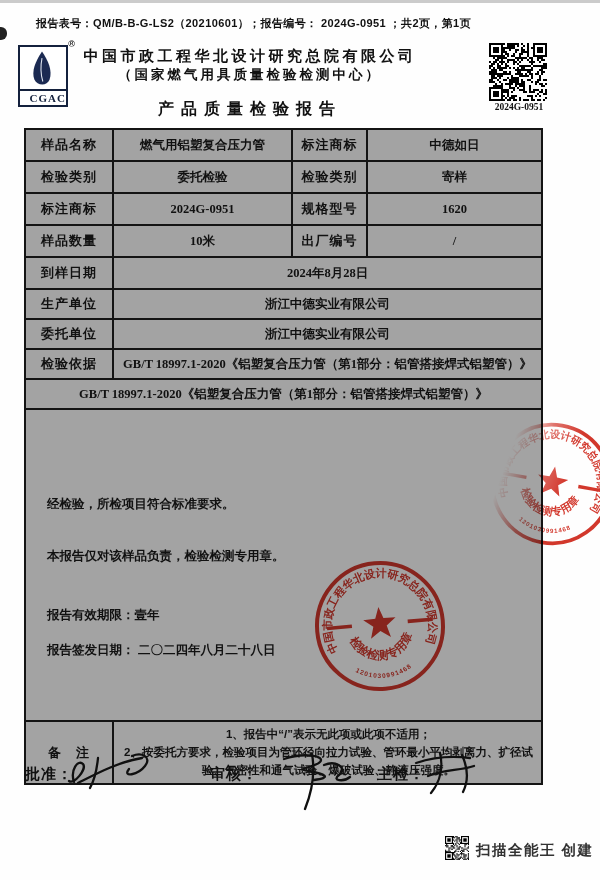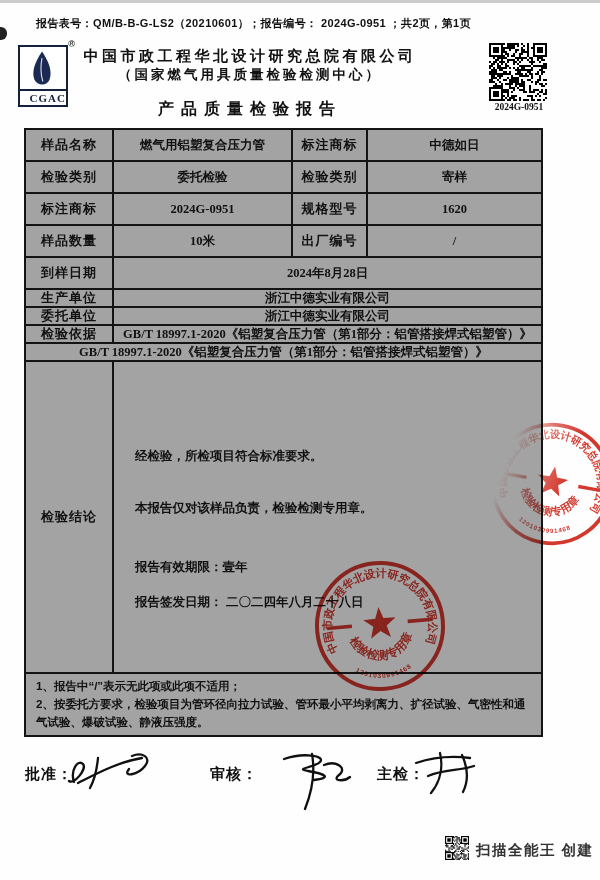--- a/index.html
+++ b/index.html
@@ -31,27 +31,27 @@
   
   .tbl{position:absolute;left:24px;top:128px;width:515px;border:2.5px solid #141414;
        background:#a3a3a3;box-sizing:content-box;}
   .row{display:flex;border-top:2px solid #141414;}
   .row:first-child{border-top:none;}
   .cell{border-left:2px solid #141414;box-sizing:border-box;display:flex;
         align-items:center;justify-content:center;text-align:center;}
   .cell:first-child{border-left:none;}
   .c1{width:86px;}  .c2{width:179px;} .c3{width:75px;} .c4{flex:1;text-align:right;}
   .rest{flex:1;}
-  .h30{height:30px;} .h28{height:16px;}
+  .h30{height:30px;} .h28{height:28px;}
   .lab{font-size:13px;font-weight:700;letter-spacing:1px;}
   .val{font-size:12.5px;font-weight:700;font-family:"Liberation Serif",serif;}
   .concl{position:relative;height:310px;display:block;}
   .cl{position:absolute;left:21px;font-size:12.5px;font-weight:700;white-space:nowrap;}
   .rem{display:block;padding:4px 8px 0 10px;font-size:11.5px;font-weight:700;
-       line-height:1.55;height:61px;text-align:left;}
+       line-height:1.55;height:61px;text-align:center;}
   
   .sig-label{position:absolute;font-size:15px;font-weight:700;letter-spacing:1px;}
   .sigsvg{position:absolute;overflow:visible;}
   .sigsvg path{fill:none;stroke:#101010;stroke-width:2.3;stroke-linecap:round;}
   
   .stamp{position:absolute;mix-blend-mode:multiply;opacity:.93;}
   .stamp-main{left:312px;top:558px;width:136px;height:136px;transform:rotate(-5deg);}
   .stamp-edge{left:488px;top:420px;width:128px;height:128px;transform:rotate(10deg);
       -webkit-mask-image:linear-gradient(100deg,transparent 16%,rgba(0,0,0,.7) 38%,#000 58%);
       mask-image:linear-gradient(100deg,transparent 16%,rgba(0,0,0,.7) 38%,#000 58%);}
@@ -480,29 +480,29 @@
       <div class="cell rest h28 val">浙江中德实业有限公司</div>
     </div>
     <div class="row">
       <div class="cell c1 h28 lab">检验依据</div>
       <div class="cell rest h28 val">GB/T 18997.1-2020《铝塑复合压力管（第1部分：铝管搭接焊式铝塑管）》</div>
     </div>
     <div class="row">
       <div class="cell rest h28 val">GB/T 18997.1-2020《铝塑复合压力管（第1部分：铝管搭接焊式铝塑管）》</div>
     </div>
     <div class="row">
-      <div class="cell c1 lab" style="height:310px">检验结论</div>
       <div class="cell rest concl">
         <div class="cl" style="top:86px">经检验，所检项目符合标准要求。</div>
         <div class="cl" style="top:138px">本报告仅对该样品负责，检验检测专用章。</div>
         <div class="cl" style="top:197px">报告有效期限：壹年</div>
         <div class="cl" style="top:232px">报告签发日期：  二〇二四年八月二十八日</div>
       </div>
     </div>
     <div class="row">
+      <div class="cell c1 lab" style="height:61px">备　注</div>
       <div class="cell rest rem">
         <div>1、报告中“/”表示无此项或此项不适用；</div>
         <div>2、按委托方要求，检验项目为管环径向拉力试验、管环最小平均剥离力、扩径试验、气密性和通气试验、爆破试验、静液压强度。</div>
       </div>
     </div>
   </div>
 
   <div class="sig-label" style="left:25px;top:765px">批准：</div>
   <svg class="sigsvg" style="left:62px;top:750px" width="100" height="46" viewBox="0 0 100 46">
     <path d="M12,32 C8,20 16,9 21,14 C25,19 12,35 7,31"></path>

